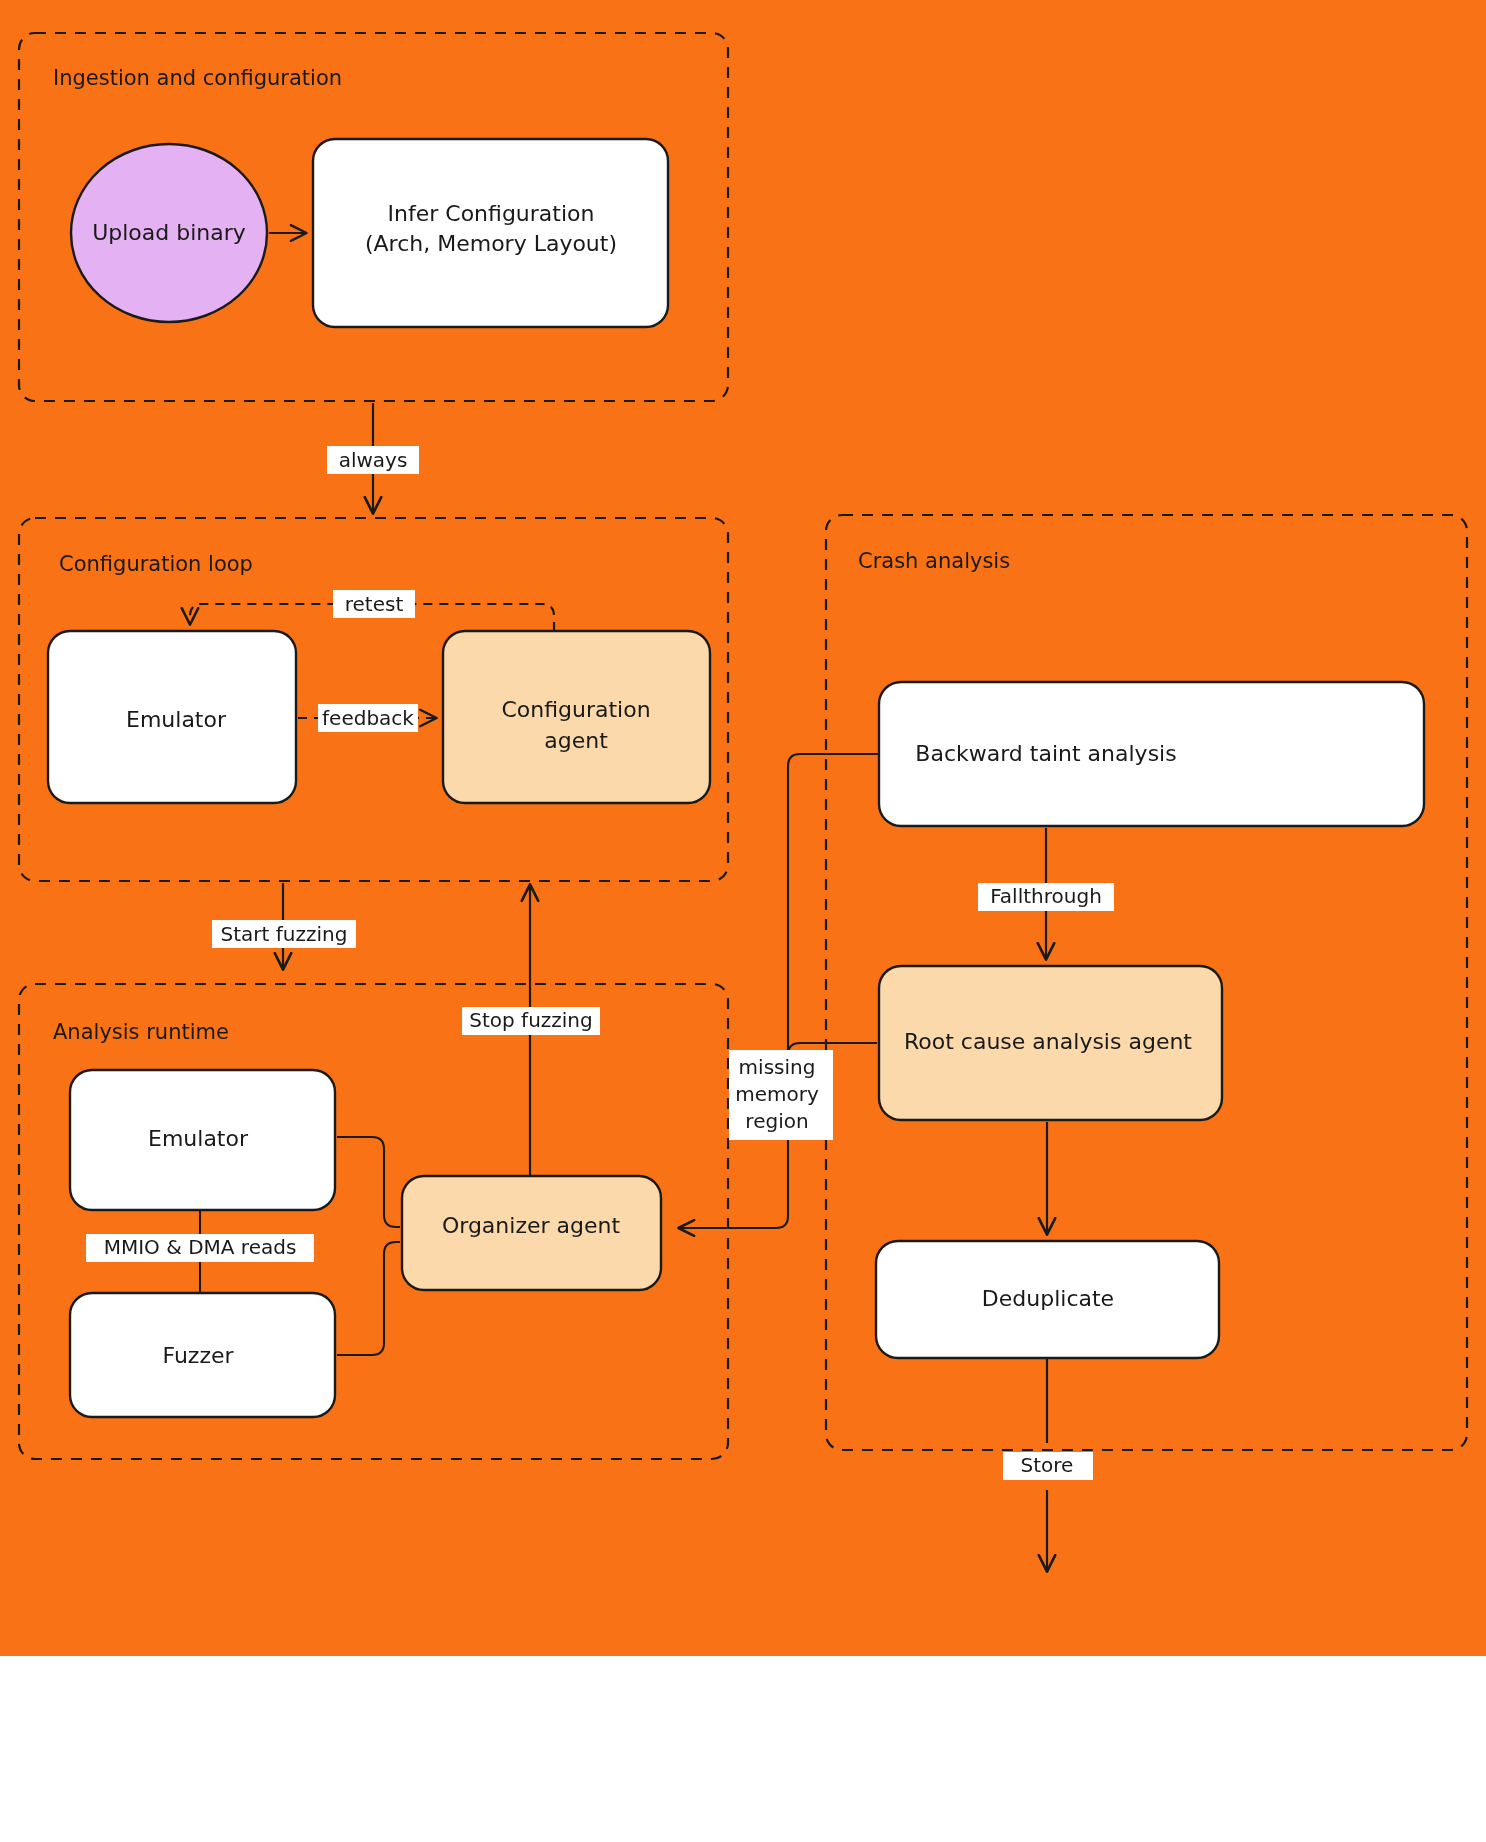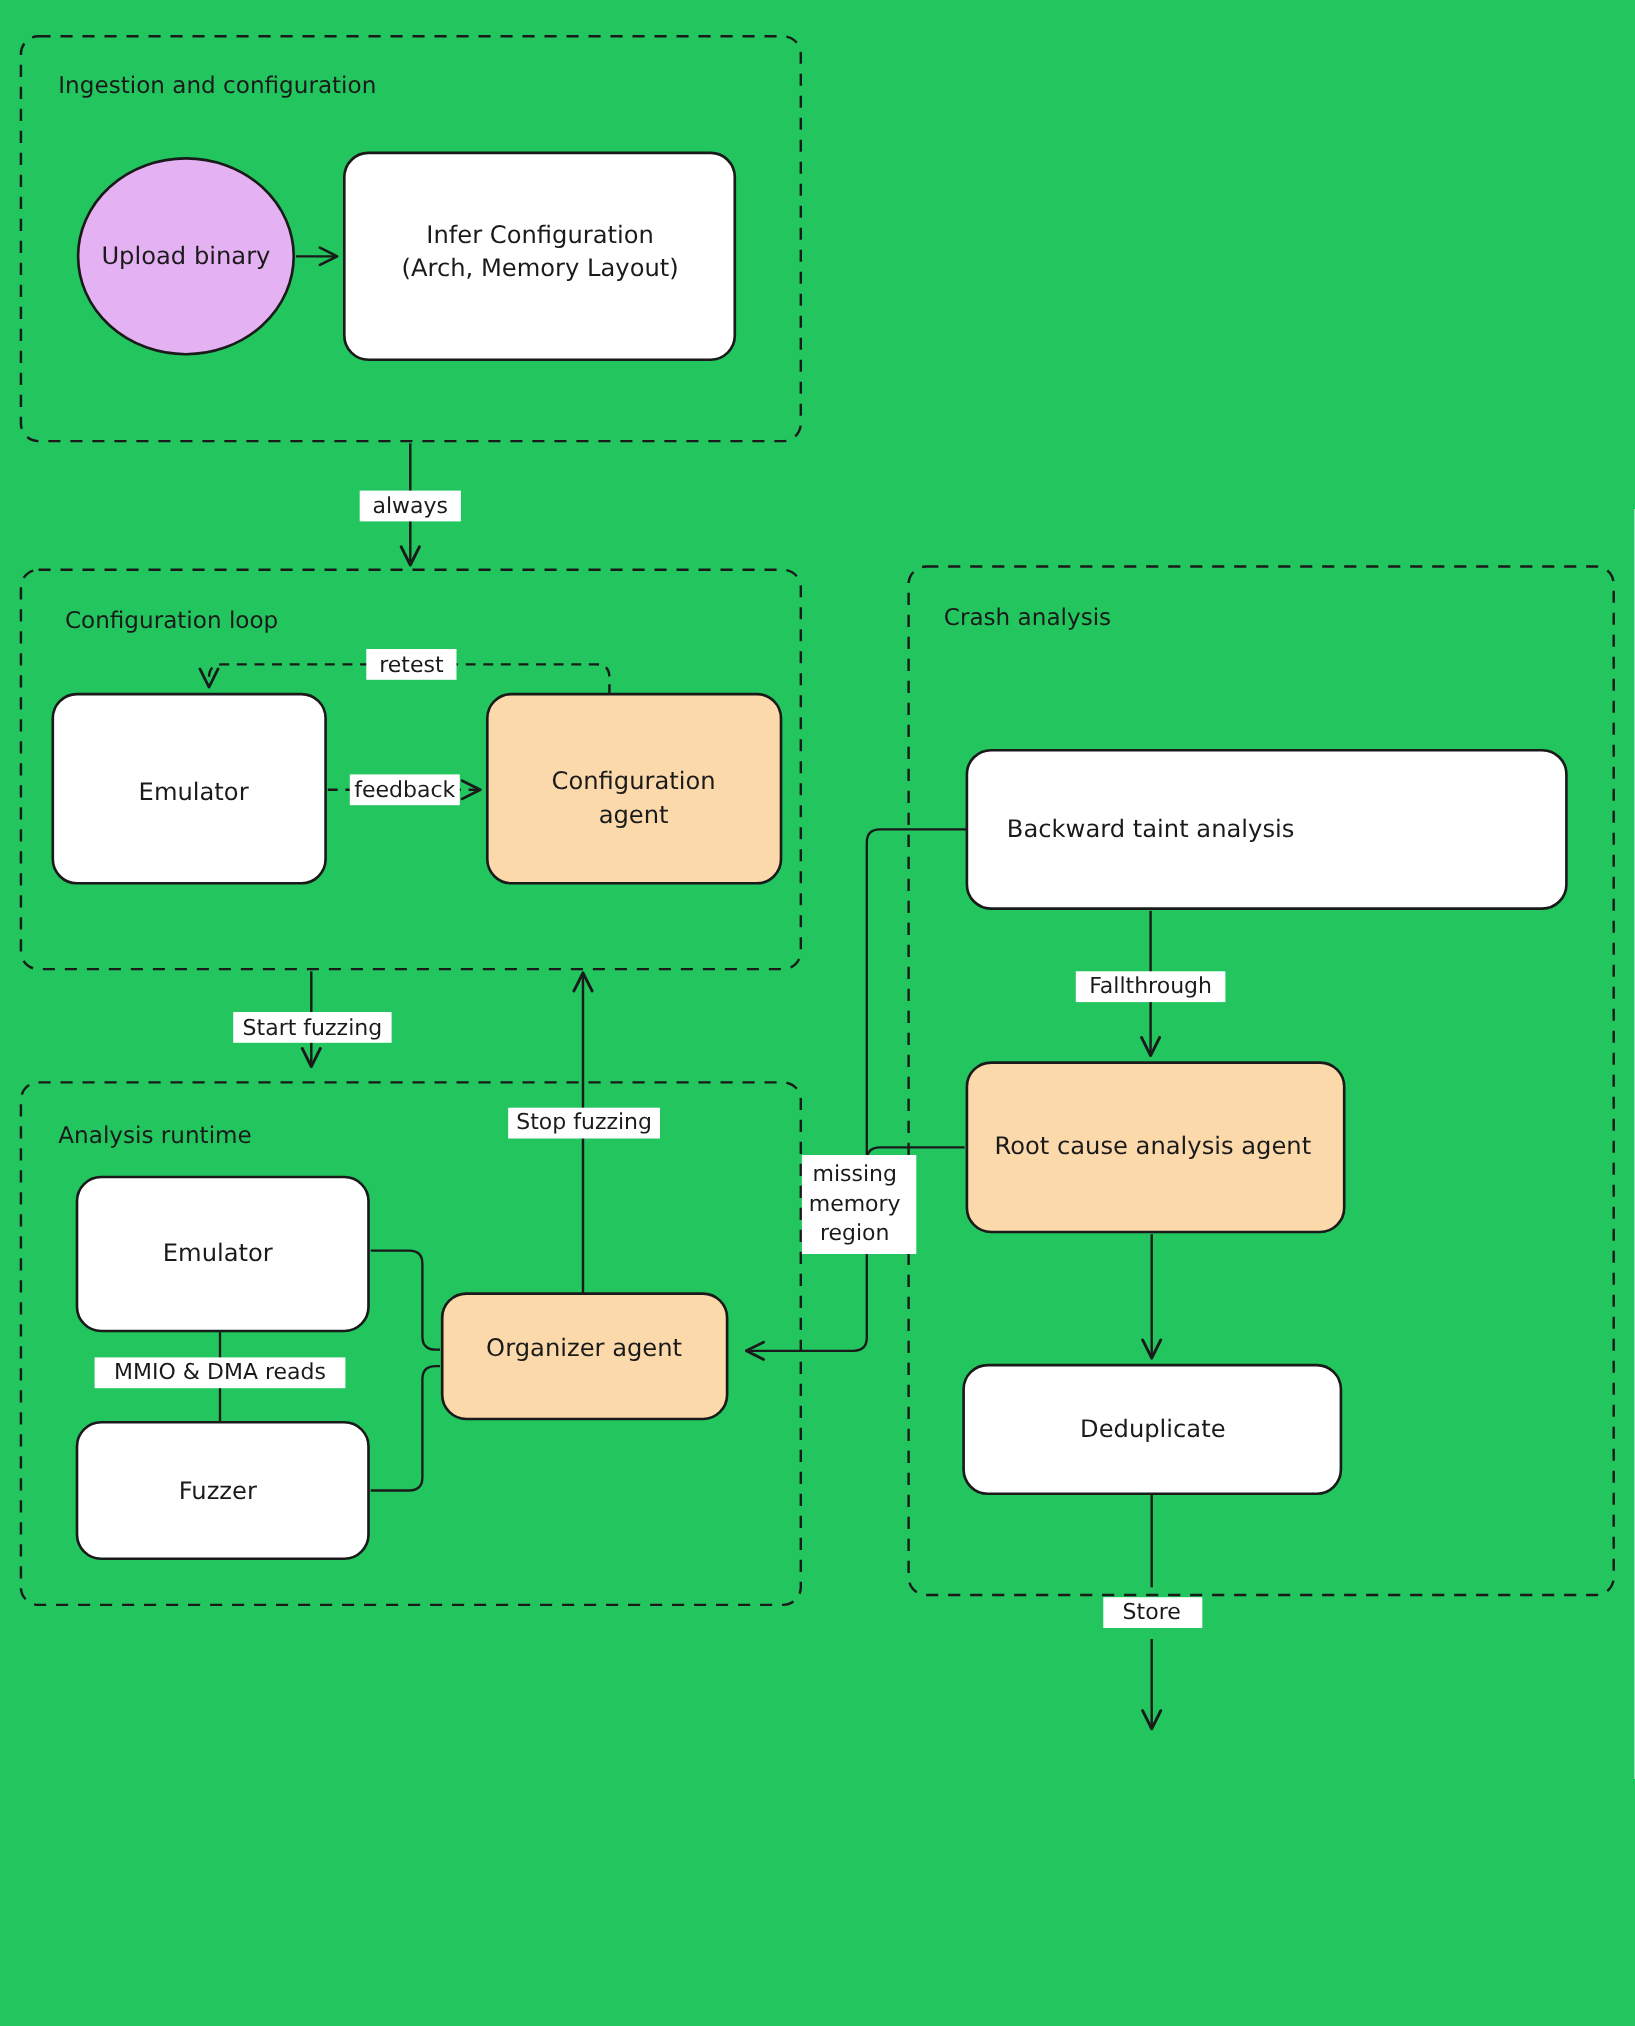--- a/index.html
+++ b/index.html
@@ -3,22 +3,22 @@
 <meta charset="utf-8">
 <style>
   html, body {
     margin: 0;
     padding: 0;
     background: #ffffff;
   }
   #canvas {
     position: relative;
     width: 1486px;
-    height: 1842px;
-    background: #22c55e;
+    height: 1656px;
+    background: #f97316;
     font-family: "DejaVu Sans", sans-serif;
     text-align: right;
   }
   svg#diagram {
     position: absolute;
     top: 0; left: 0;
     width: 1486px;
     height: 1842px;
     overflow: visible;
   }

